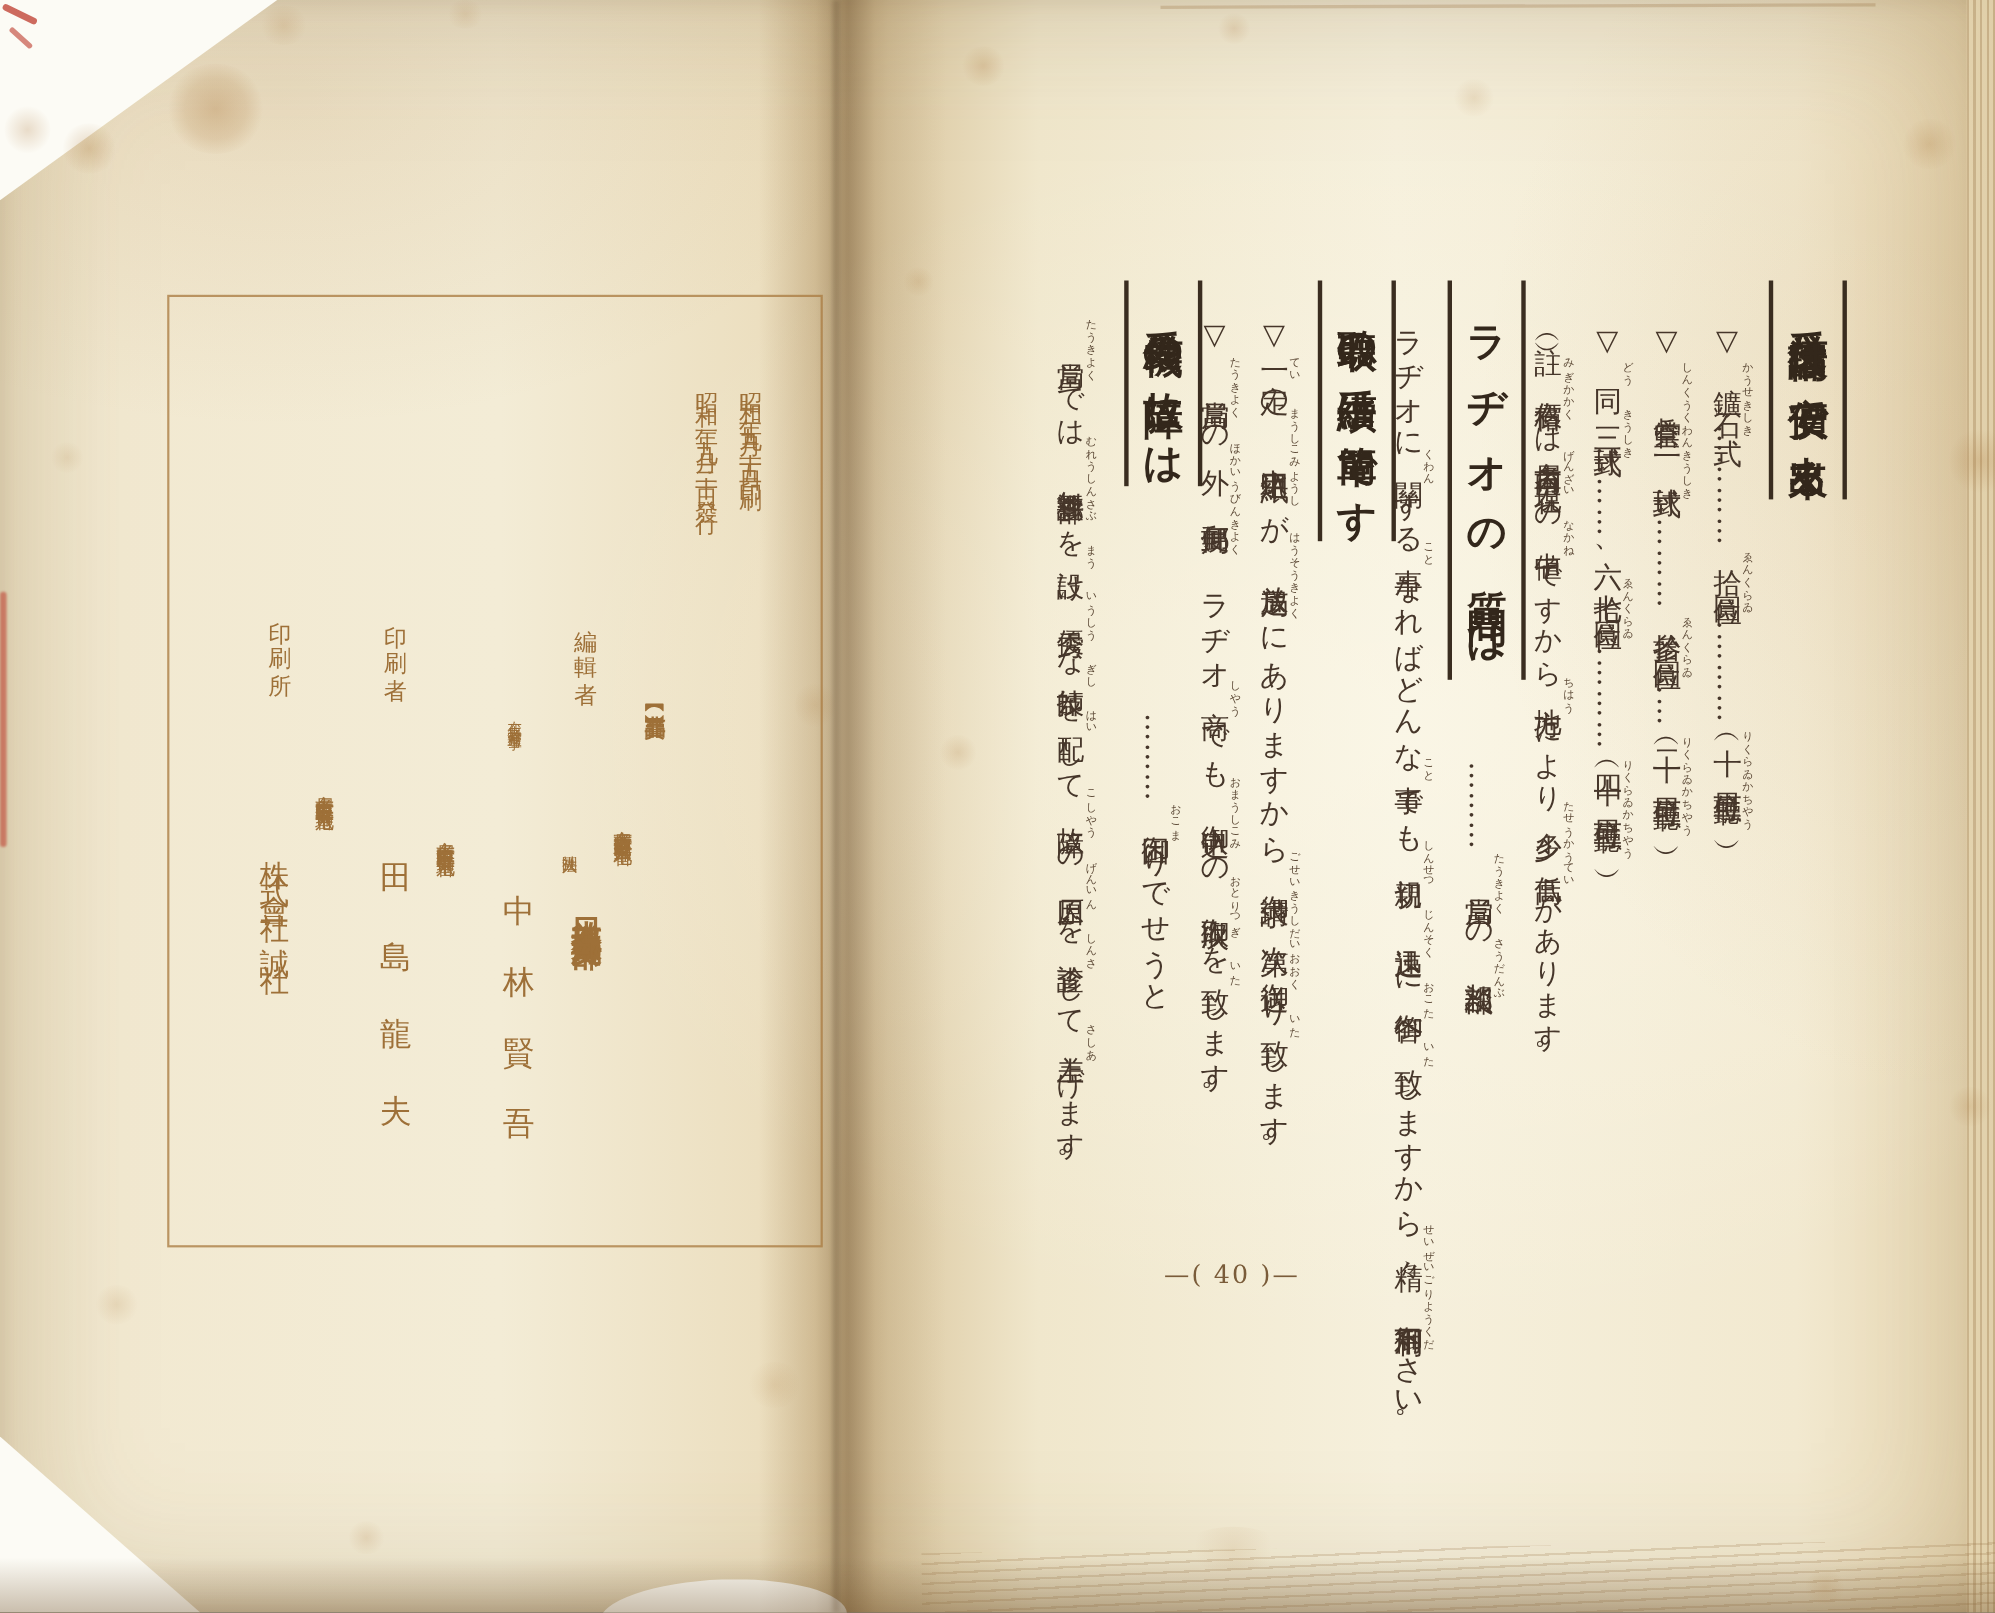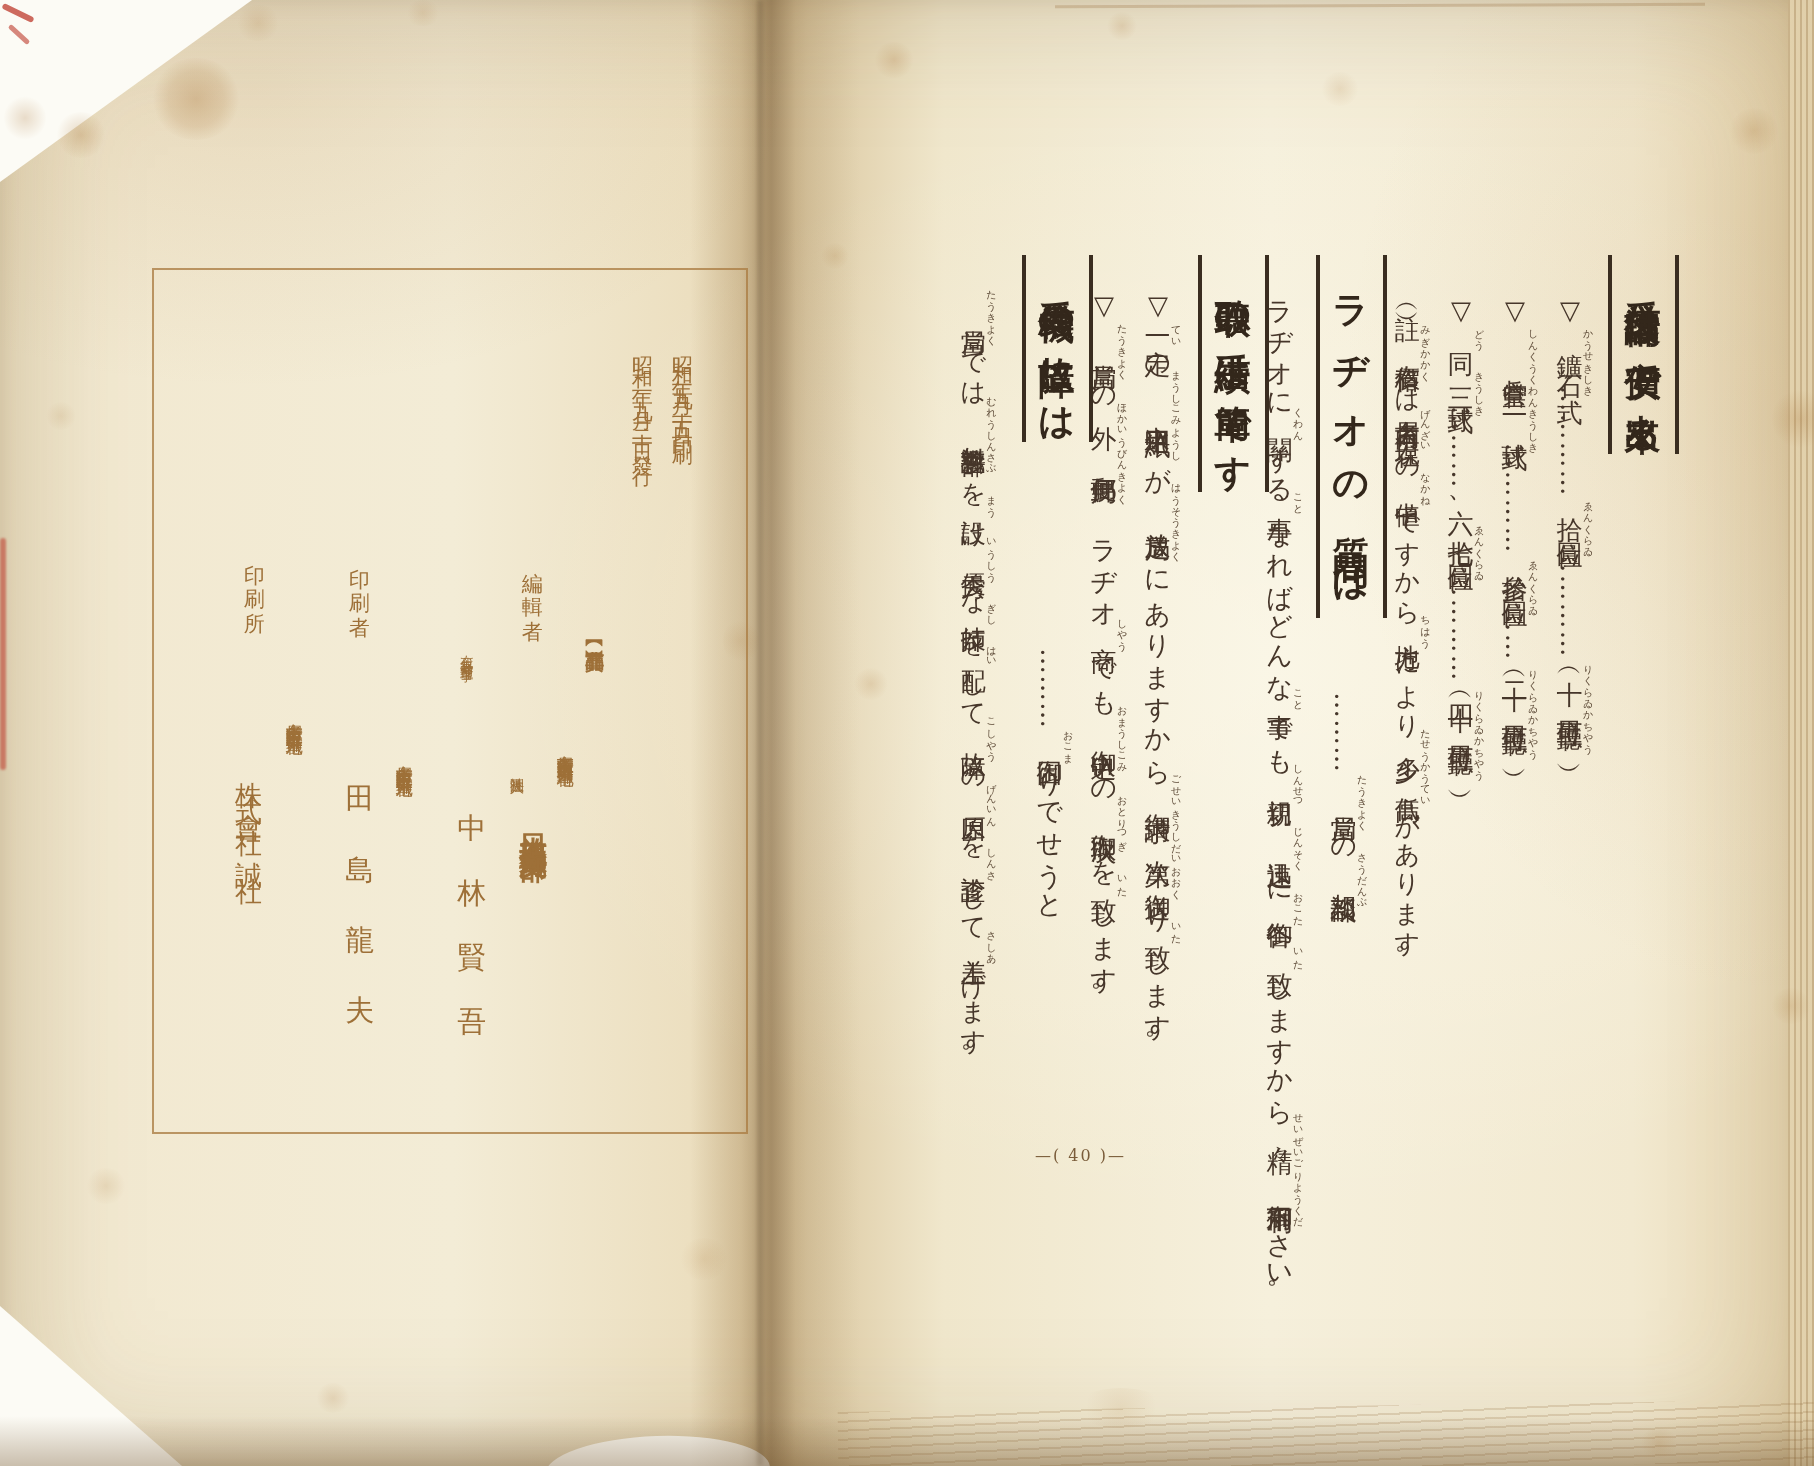--- a/index.html
+++ b/index.html
@@ -35,22 +35,22 @@
   .rhead{
     font-weight:bold;color:#33271b;font-size:36px;
     border-left:4px solid #3a2d20;border-right:4px solid #3a2d20;
     padding:16px 7px;
   }
   .ritem{font-size:26px;letter-spacing:2px;}
   .rnote{font-size:25px;letter-spacing:1px;}
   .rbody{font-size:26px;letter-spacing:1px;}
   .rtail{font-size:26px;letter-spacing:1px;}
   .pageno{
-    position:absolute;color:#7a5c3a;font-size:16px;letter-spacing:2px;
-    text-align:left;
+    position:absolute;color:#7a5c3a;font-size:23px;letter-spacing:2px;
+    text-align:center;
   }
   
   .c-ink{color:#9e7038;}
   .colo-box{
     position:absolute;left:152px;top:268px;width:592px;height:862px;
     border:2px solid rgba(171,124,66,.78);
   }
   .cdate{font-size:21px;}
   .clabel{font-size:21px;letter-spacing:24px;}
   .cnfs{font-size:19px;letter-spacing:1px;font-weight:bold;}

